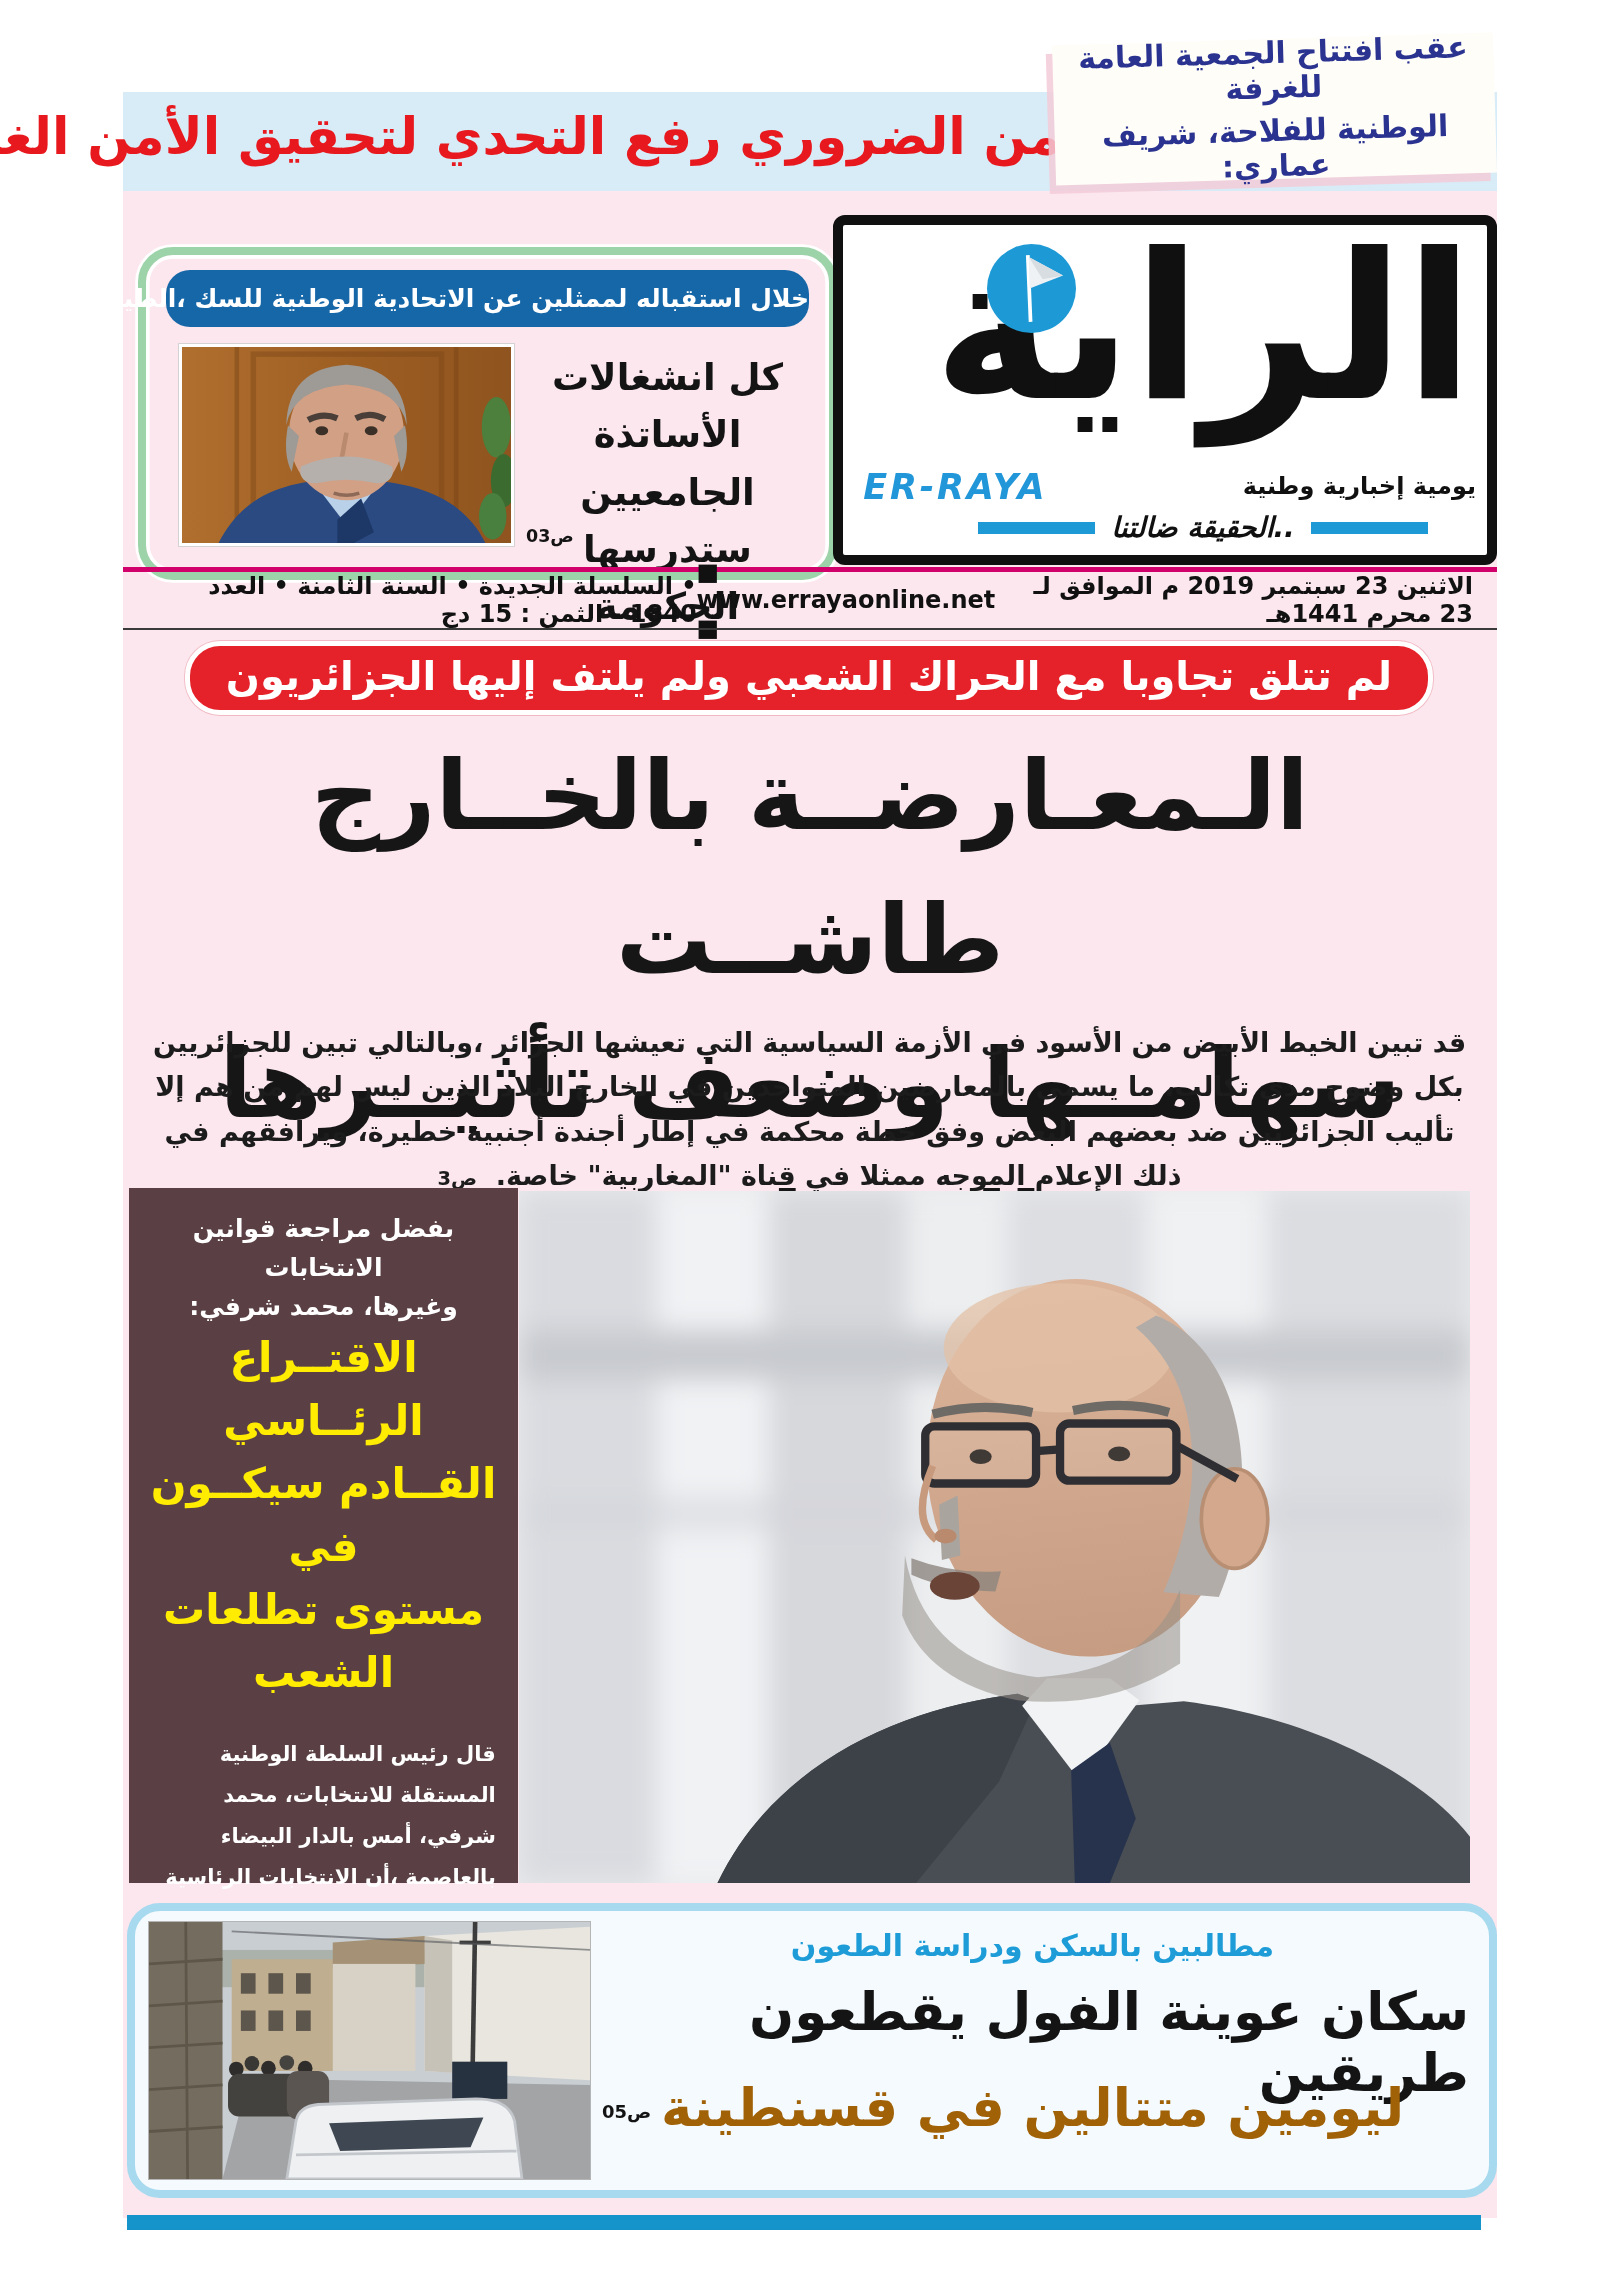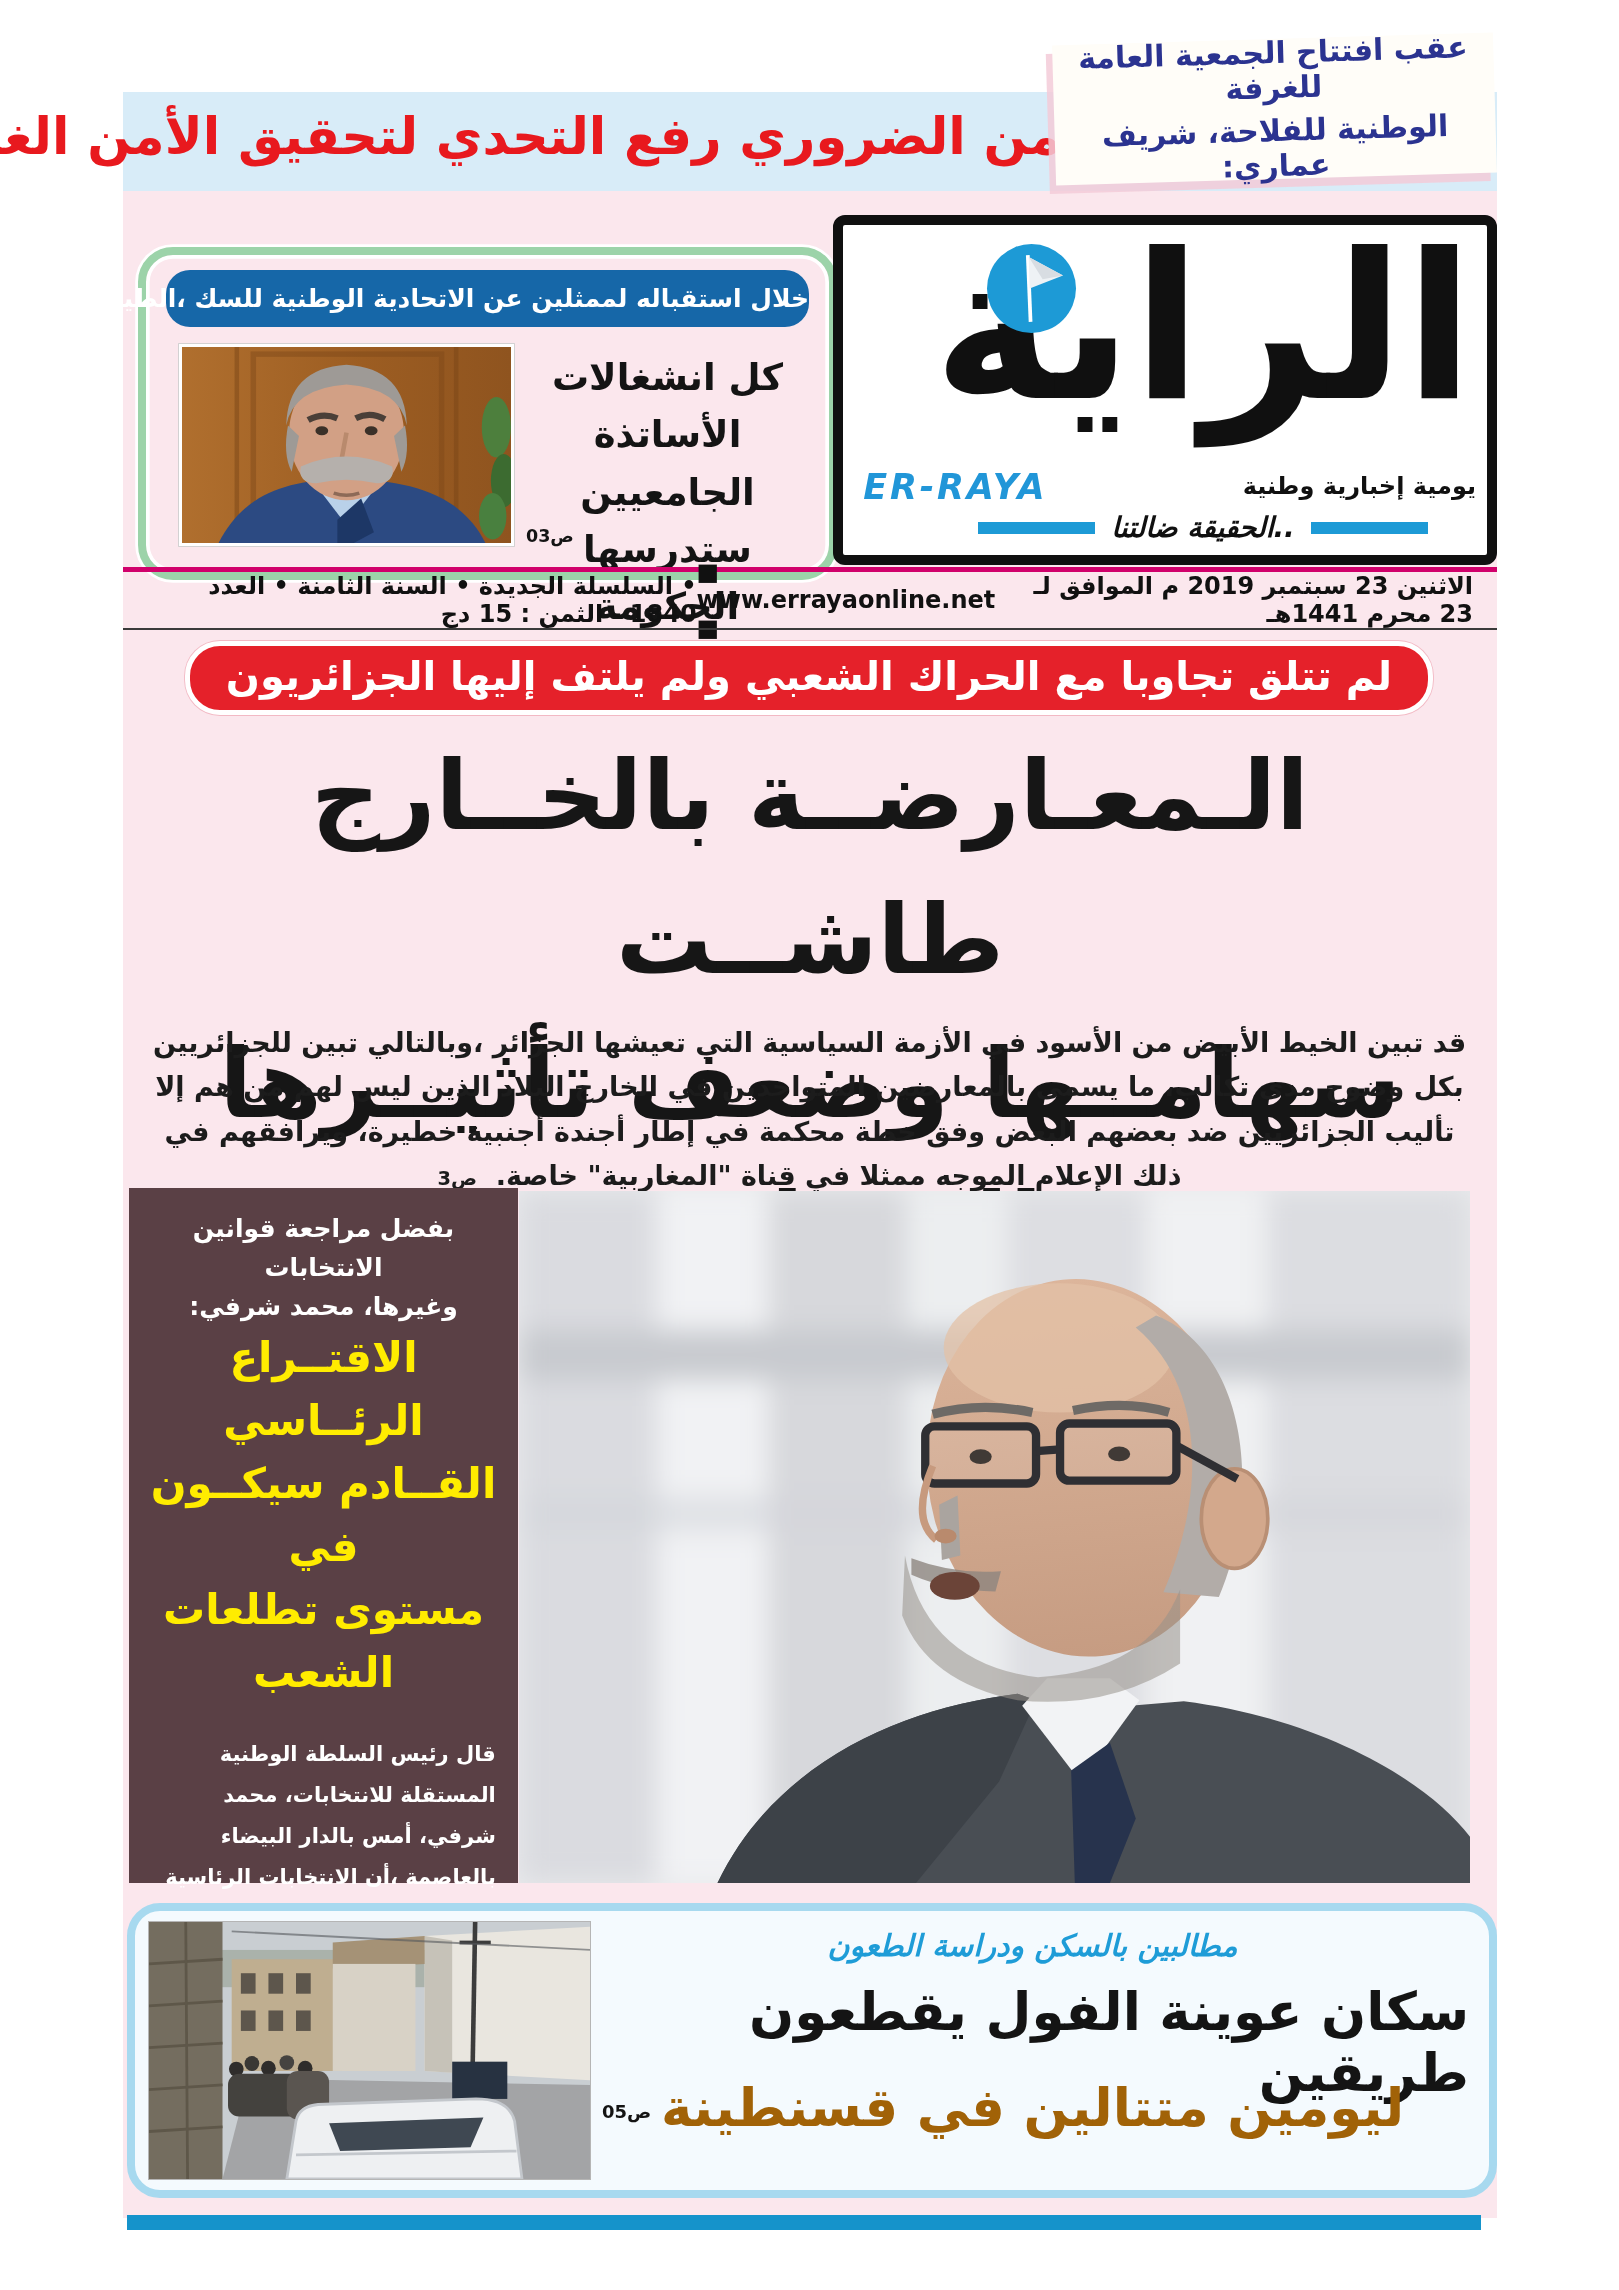--- a/index.html
+++ b/index.html
@@ -82,21 +82,21 @@
   .main-photo{position:absolute;left:519px;top:1191px;width:951px;height:692px;background:#e9eaec;}
   .main-photo svg{display:block;width:100%;height:100%;}
 
   
   .teal-box{position:absolute;left:127px;top:1903px;width:1370px;height:295px;background:#f4fafe;
         border:8.3px solid #a7d9ef;border-radius:33px;box-sizing:border-box;}
   .street-photo{position:absolute;left:13px;top:10px;width:441px;height:257px;border:1.8px solid #b5b5b5;
         background:#a3a4a6;}
   .street-photo svg{display:block;width:100%;height:100%;}
   .tb-kicker{position:absolute;left:461px;right:20px;top:16.6px;text-align:center;direction:rtl;
-        color:#1e9cd7;font-size:30px;font-weight:bold;font-style:italic;}
+        color:#1e9cd7;font-size:30px;font-weight:bold;}
   .tb-h1{position:absolute;left:461px;right:20px;top:70px;text-align:right;direction:rtl;
         color:#141414;font-size:53px;font-weight:bold;}
   .tb-h2{position:absolute;left:461px;right:20px;top:166px;text-align:center;direction:rtl;
         color:#a16207;font-size:53px;font-weight:bold;}
   .tb-ref{position:absolute;left:467px;top:190px;font-size:18px;font-weight:bold;color:#141414;}
 
   .blue-bar{position:absolute;left:127px;top:2215px;width:1354px;height:14.8px;background:#1593cb;}
 </style>
 </head>
 <body>

